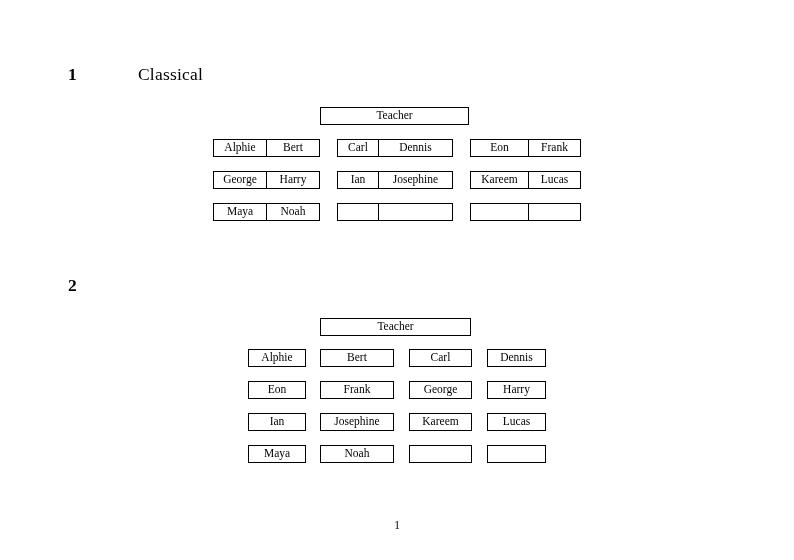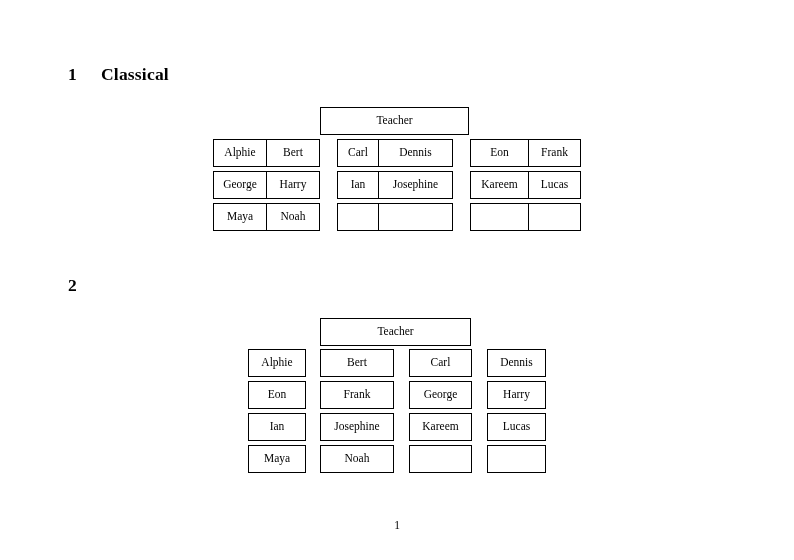--- a/index.html
+++ b/index.html
@@ -31,37 +31,38 @@
     white-space: nowrap;
     display: flex;
     align-items: baseline;
   }
   .section-heading .sec-num {
     display: inline-block;
     width: 33px;
     font-weight: bold;
   }
   .section-heading .sec-title {
-    font-weight: bold;
+    font-weight: normal;
+    margin-left: 37px;
   }
   #heading-classical   { top: 64px; }
   #heading-distributed { top: 275px; }
 
   
   .box {
     position: absolute;
     box-sizing: border-box;
     border: 1px solid #000000;
     background: #ffffff;
     font-size: 11.5px;
     line-height: 1;
     display: flex;
     align-items: center;
     justify-content: center;
-    height: 28px;
+    height: 18px;
     white-space: nowrap;
     overflow: hidden;
   }
 
   
   .teacher-box {
     font-size: 11.5px;
   }
 
   

